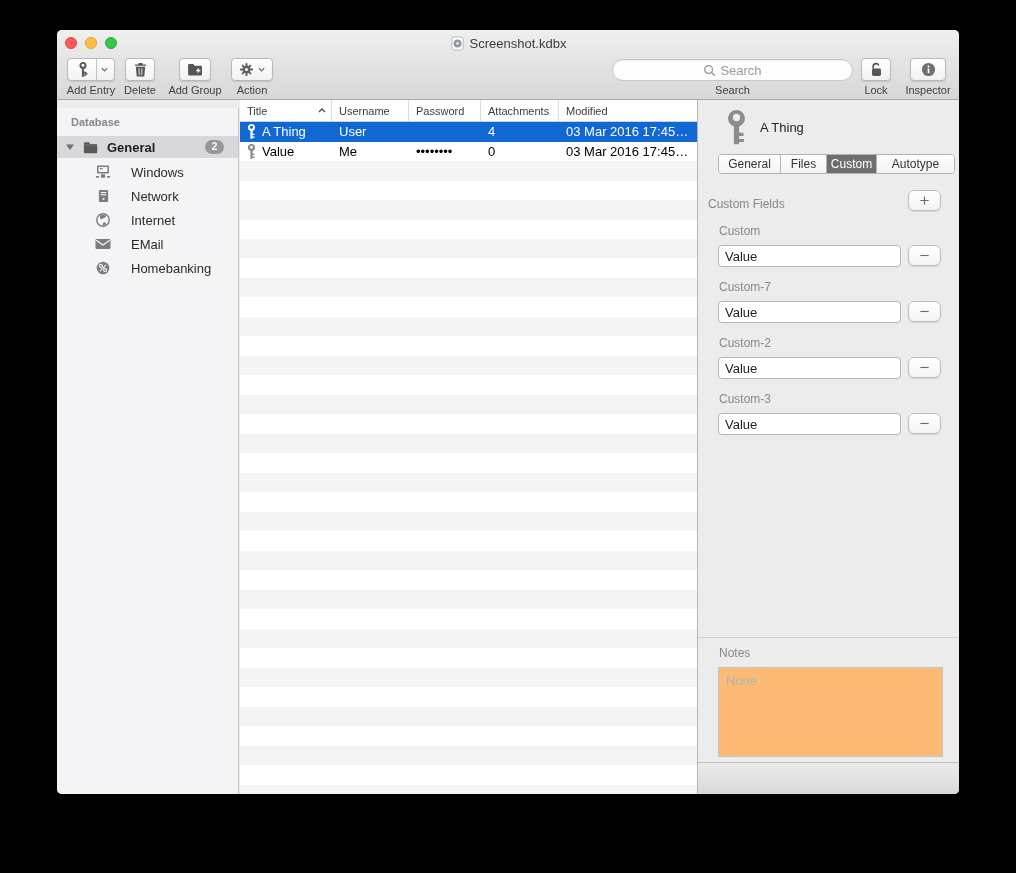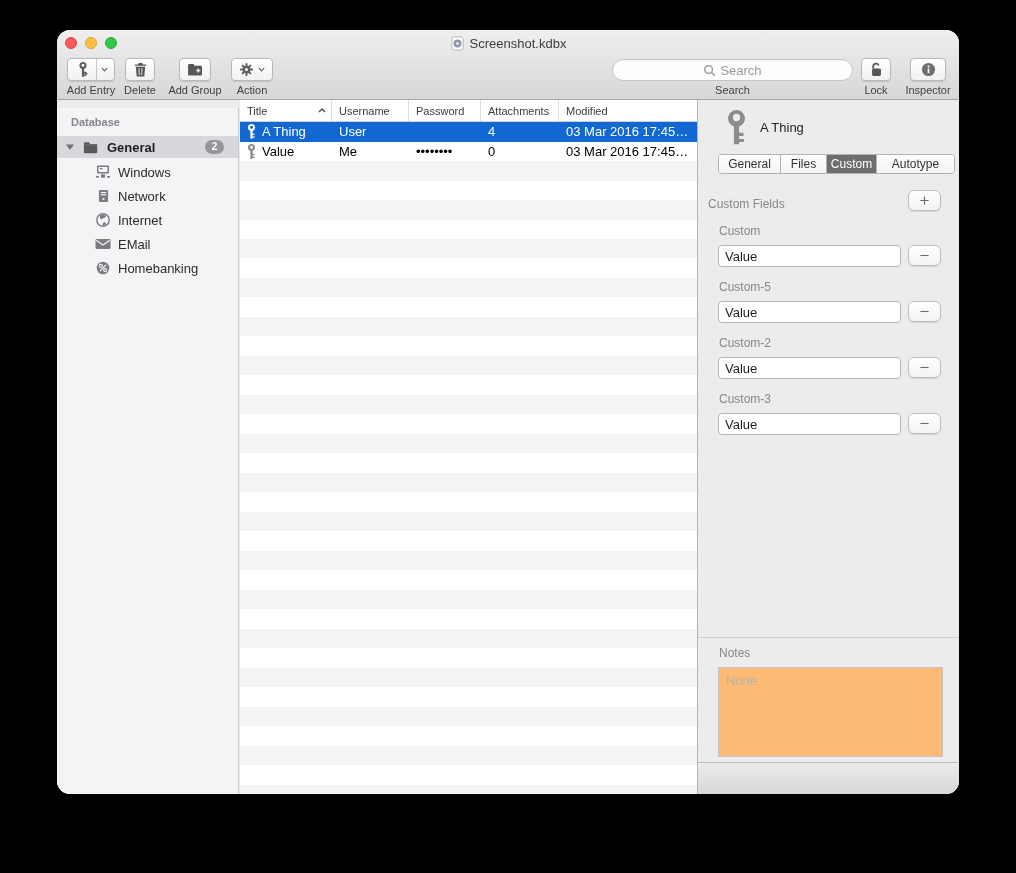--- a/index.html
+++ b/index.html
@@ -1,21 +1,21 @@
 <!DOCTYPE html>
 <html><head>
 <meta charset="utf-8">
 <style>
   * { margin:0; padding:0; box-sizing:border-box; }
   html,body { background:#000; }
   body { font-family:"Liberation Sans", sans-serif; -webkit-font-smoothing:antialiased; }
   .page { position:relative; width:1016px; height:873px; background:#000; overflow:hidden; }
 
   .window { position:absolute; left:57px; top:30px; width:902px; height:764px;
-            border-radius:13px; overflow:hidden; background:#ececec;
+            border-radius:5px; overflow:hidden; background:#ececec;
             box-shadow:0 0 0 1px rgba(0,0,0,.45), 0 18px 40px rgba(0,0,0,.55); }
 
   
   .chrome { position:absolute; left:0; top:0; right:0; height:70px;
             background:linear-gradient(#efefef,#d7d7d7); border-bottom:1px solid #a6a6a6; }
   .titlebar { position:absolute; left:0; top:0; right:0; height:26px; }
   .lights { position:absolute; left:8px; top:7px; display:flex; gap:8px; }
   .light { width:12px; height:12px; border-radius:50%; }
   .light.red { background:#fc5b57; border:1px solid #d94542; }
   .light.yellow { background:#fdbe41; border:1px solid #dba23c; }
@@ -56,21 +56,21 @@
   .sb-group { position:absolute; left:0; right:0; top:28px; height:22px; background:#d8d8dc;
               display:flex; align-items:center; }
   .disclosure { margin-left:9px; width:8px; }
   .sb-folder { margin-left:9px; }
   .sb-group-label { margin-left:8px; font-size:13px; font-weight:bold; color:#1d1d1f; flex:1; }
   .badge { margin-right:14px; min-width:19px; height:14px; border-radius:7px; background:#96969b;
            color:#fff; font-size:10px; font-weight:bold; line-height:14px; text-align:center; padding:0 4px; }
   .sb-list { position:absolute; left:0; right:0; top:52px; }
   .sb-item { height:24px; display:flex; align-items:center; }
   .sb-item .ico { width:16px; margin-left:38px; display:flex; justify-content:center; }
-  .sb-item-label { margin-left:7px; font-size:13px; color:#2b2b2b; }
+  .sb-item-label { margin-left:20px; font-size:13px; color:#2b2b2b; }
 
   
   .main { position:absolute; left:183px; top:70px; right:262px; bottom:0; background:#fff;
           display:flex; flex-direction:column; }
   .thead { height:22px; display:flex; border-bottom:1px solid #d0d0d0; background:#fff; flex:0 0 auto; }
   .th { font-size:11px; color:#3c3c3c; padding-left:7px; display:flex; align-items:center;
         border-right:1px solid #dcdcdc; position:relative; }
   .th:last-child { border-right:none; }
   .sort-ind { position:absolute; right:5px; top:8px; }
   .c0 { width:92px; } .c1 { width:77px; } .c2 { width:72px; } .c3 { width:78px; } .c4 { flex:1; }
@@ -410,21 +410,21 @@
         <input class="fg-input" type="text" value="Value" style="">
         <div class="sq-btn fg-minus">
           <span>
               <svg width="11" height="11" viewBox="0 0 12 12">
                 <path d="M1.5 6h9" stroke="#6a6a6a" stroke-width="1.2" fill="none"></path>
               </svg>
             </span>
         </div>
       </div>
       <div class="field-group fg1">
-        <div class="fg-label">Custom-5</div>
+        <div class="fg-label">Custom-7</div>
         <input class="fg-input" type="text" value="Value" style="">
         <div class="sq-btn fg-minus">
           <span>
               <svg width="11" height="11" viewBox="0 0 12 12">
                 <path d="M1.5 6h9" stroke="#6a6a6a" stroke-width="1.2" fill="none"></path>
               </svg>
             </span>
         </div>
       </div>
       <div class="field-group fg2">

